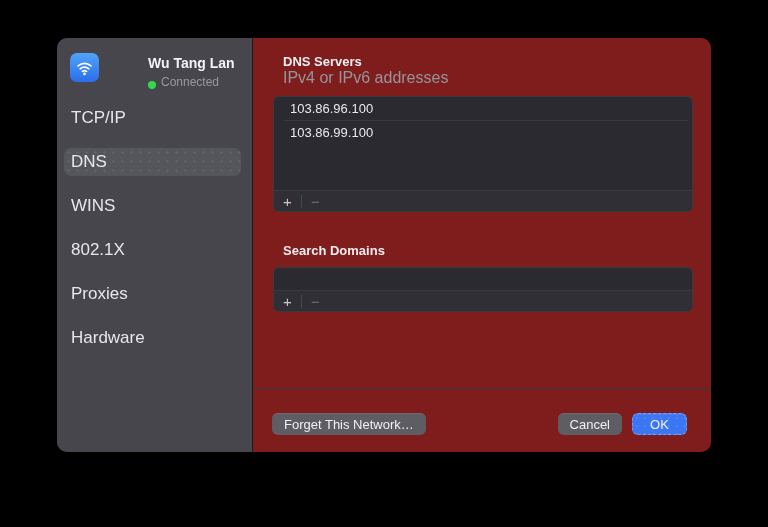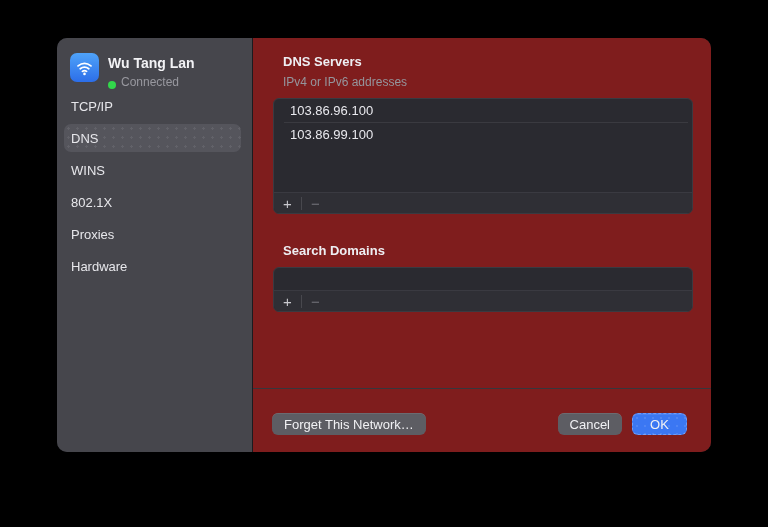--- a/index.html
+++ b/index.html
@@ -8,47 +8,47 @@
 
   .window {
     position:absolute; left:57px; top:38px; width:654px; height:414px;
     border-radius:10px; overflow:hidden; display:flex;
     background:#242429; box-shadow:0 30px 70px rgba(0,0,0,.85);
   }
 
   
   .sidebar { width:196px; flex-shrink:0; position:relative;
              background:#46464c; border-right:1px solid #1b1b1f; }
-  .sb-header { position:absolute; left:13px; top:15px; display:flex; }
+  .sb-header { position:absolute; left:13px; top:15px; display:flex;gap:40px; }
   .wifi-badge { width:29px; height:29px; border-radius:7px;
                 background:linear-gradient(180deg,#4fa3f9,#2c6ee9);
                 display:flex; align-items:center; justify-content:center; }
   .sb-titles { margin-left:9px; padding-top:2px; }
   .sb-name { font-size:14px; font-weight:600; color:#f2f2f5; }
   .sb-status { display:flex; align-items:flex-end; margin-top:4px; }
   .status-dot { width:8px; height:8px; border-radius:50%; background:#32d74b; }
   .sb-status-text { font-size:12px; color:#98989f; margin-left:5px; }
 
   .sb-list { position:absolute; top:50px; left:0; right:0; }
-  .sb-item { height:28px; margin:4px 11px 0 7px; border-radius:7px;
+  .sb-item { height:28px; margin:16px 11px 0 7px; border-radius:7px;
              display:flex; align-items:center; padding-left:7px;
-             font-size:13px; color:#e7e7eb; cursor:default; }
+             font-size:17px; color:#e7e7eb; cursor:default; }
   .sb-item.selected {
     background:#55555c;
     background-image:radial-gradient(rgba(255,255,255,.08) 1px, transparent 1.2px);
     background-size:9px 9px;
   }
 
   
   .main { position:relative; flex:1; background:#7f1d1d; }
   .section { position:absolute; left:20px; width:420px; }
   .sec-dns { top:16px; }
   .sec-search { top:205px; }
   .sec-title { margin-left:10px; font-size:13px; font-weight:700; color:#eeeef2; }
-  .sec-sub { margin-left:10px; margin-top:6px; font-size:12px; color:#95959c; }
+  .sec-sub { margin-left:10px; margin-top:0; font-size:16px; color:#95959c; }
 
   .listbox { margin-top:9px; background:#2a2a30; border:1px solid #3a3a41;
              border-radius:6px; position:relative; overflow:hidden; }
   .listbox.dns { height:116px; }
   .listbox.search { height:45px; }
   .lb-row { height:23px; display:flex; align-items:center; padding-left:16px;
             font-size:13px; color:#e9e9ee; }
   .lb-sep { height:1px; background:#3a3a40; margin:0 4px 0 10px; }
   .lb-empty { height:24px; display:flex; align-items:center; justify-content:center;
               font-size:13px; color:#9c9ca3; }

